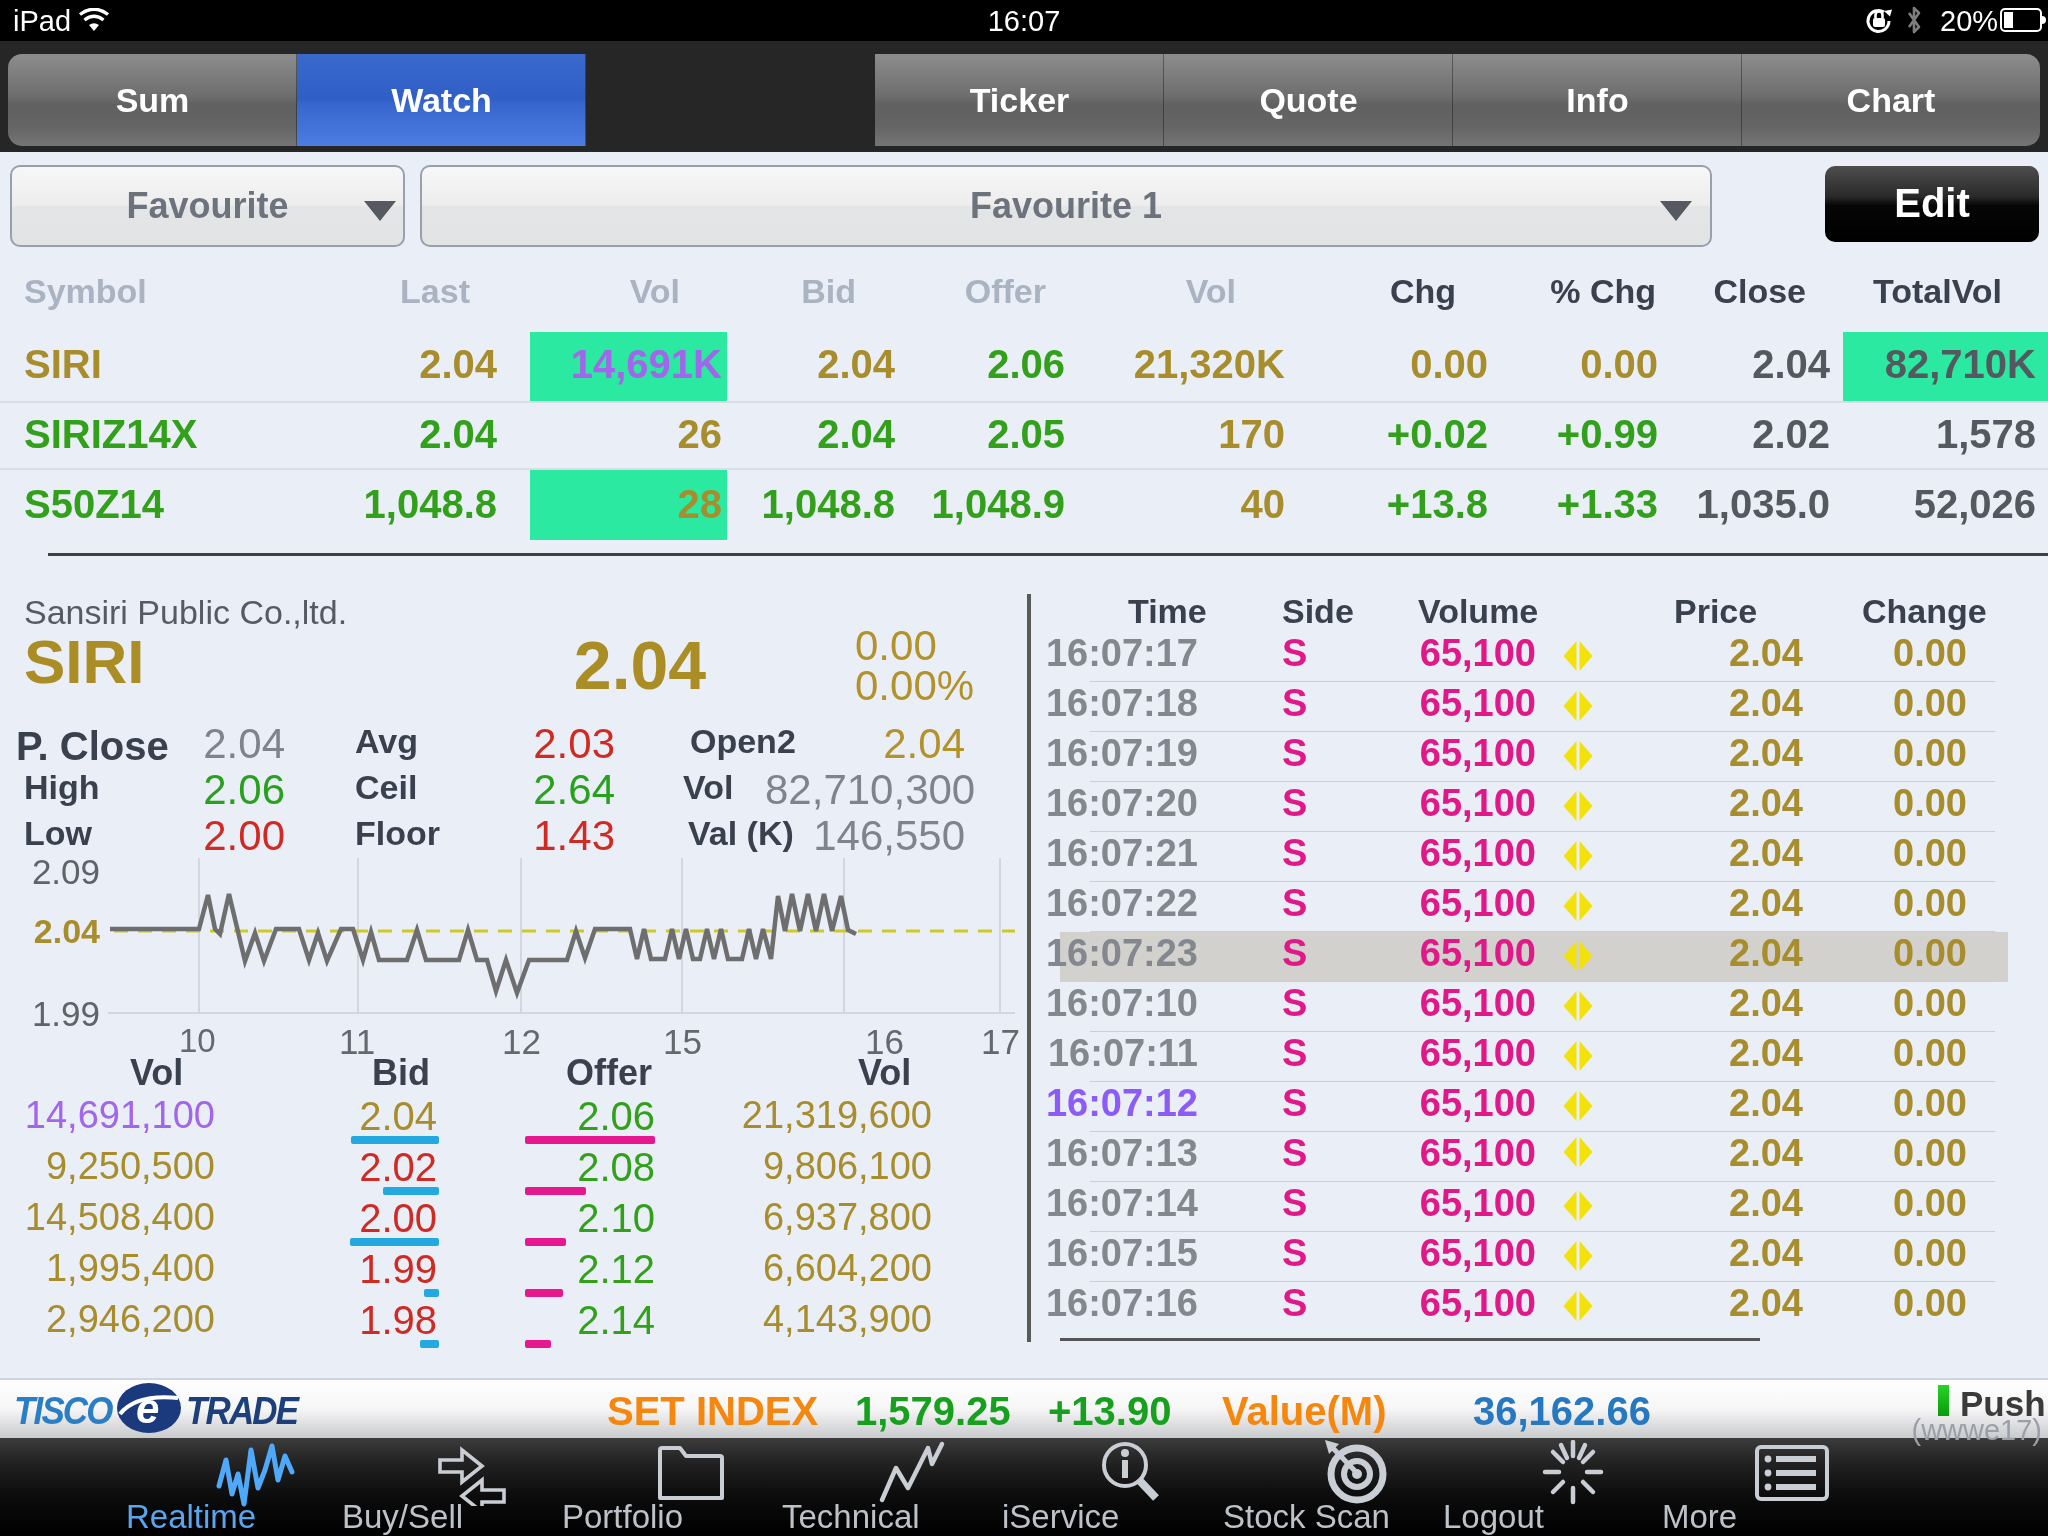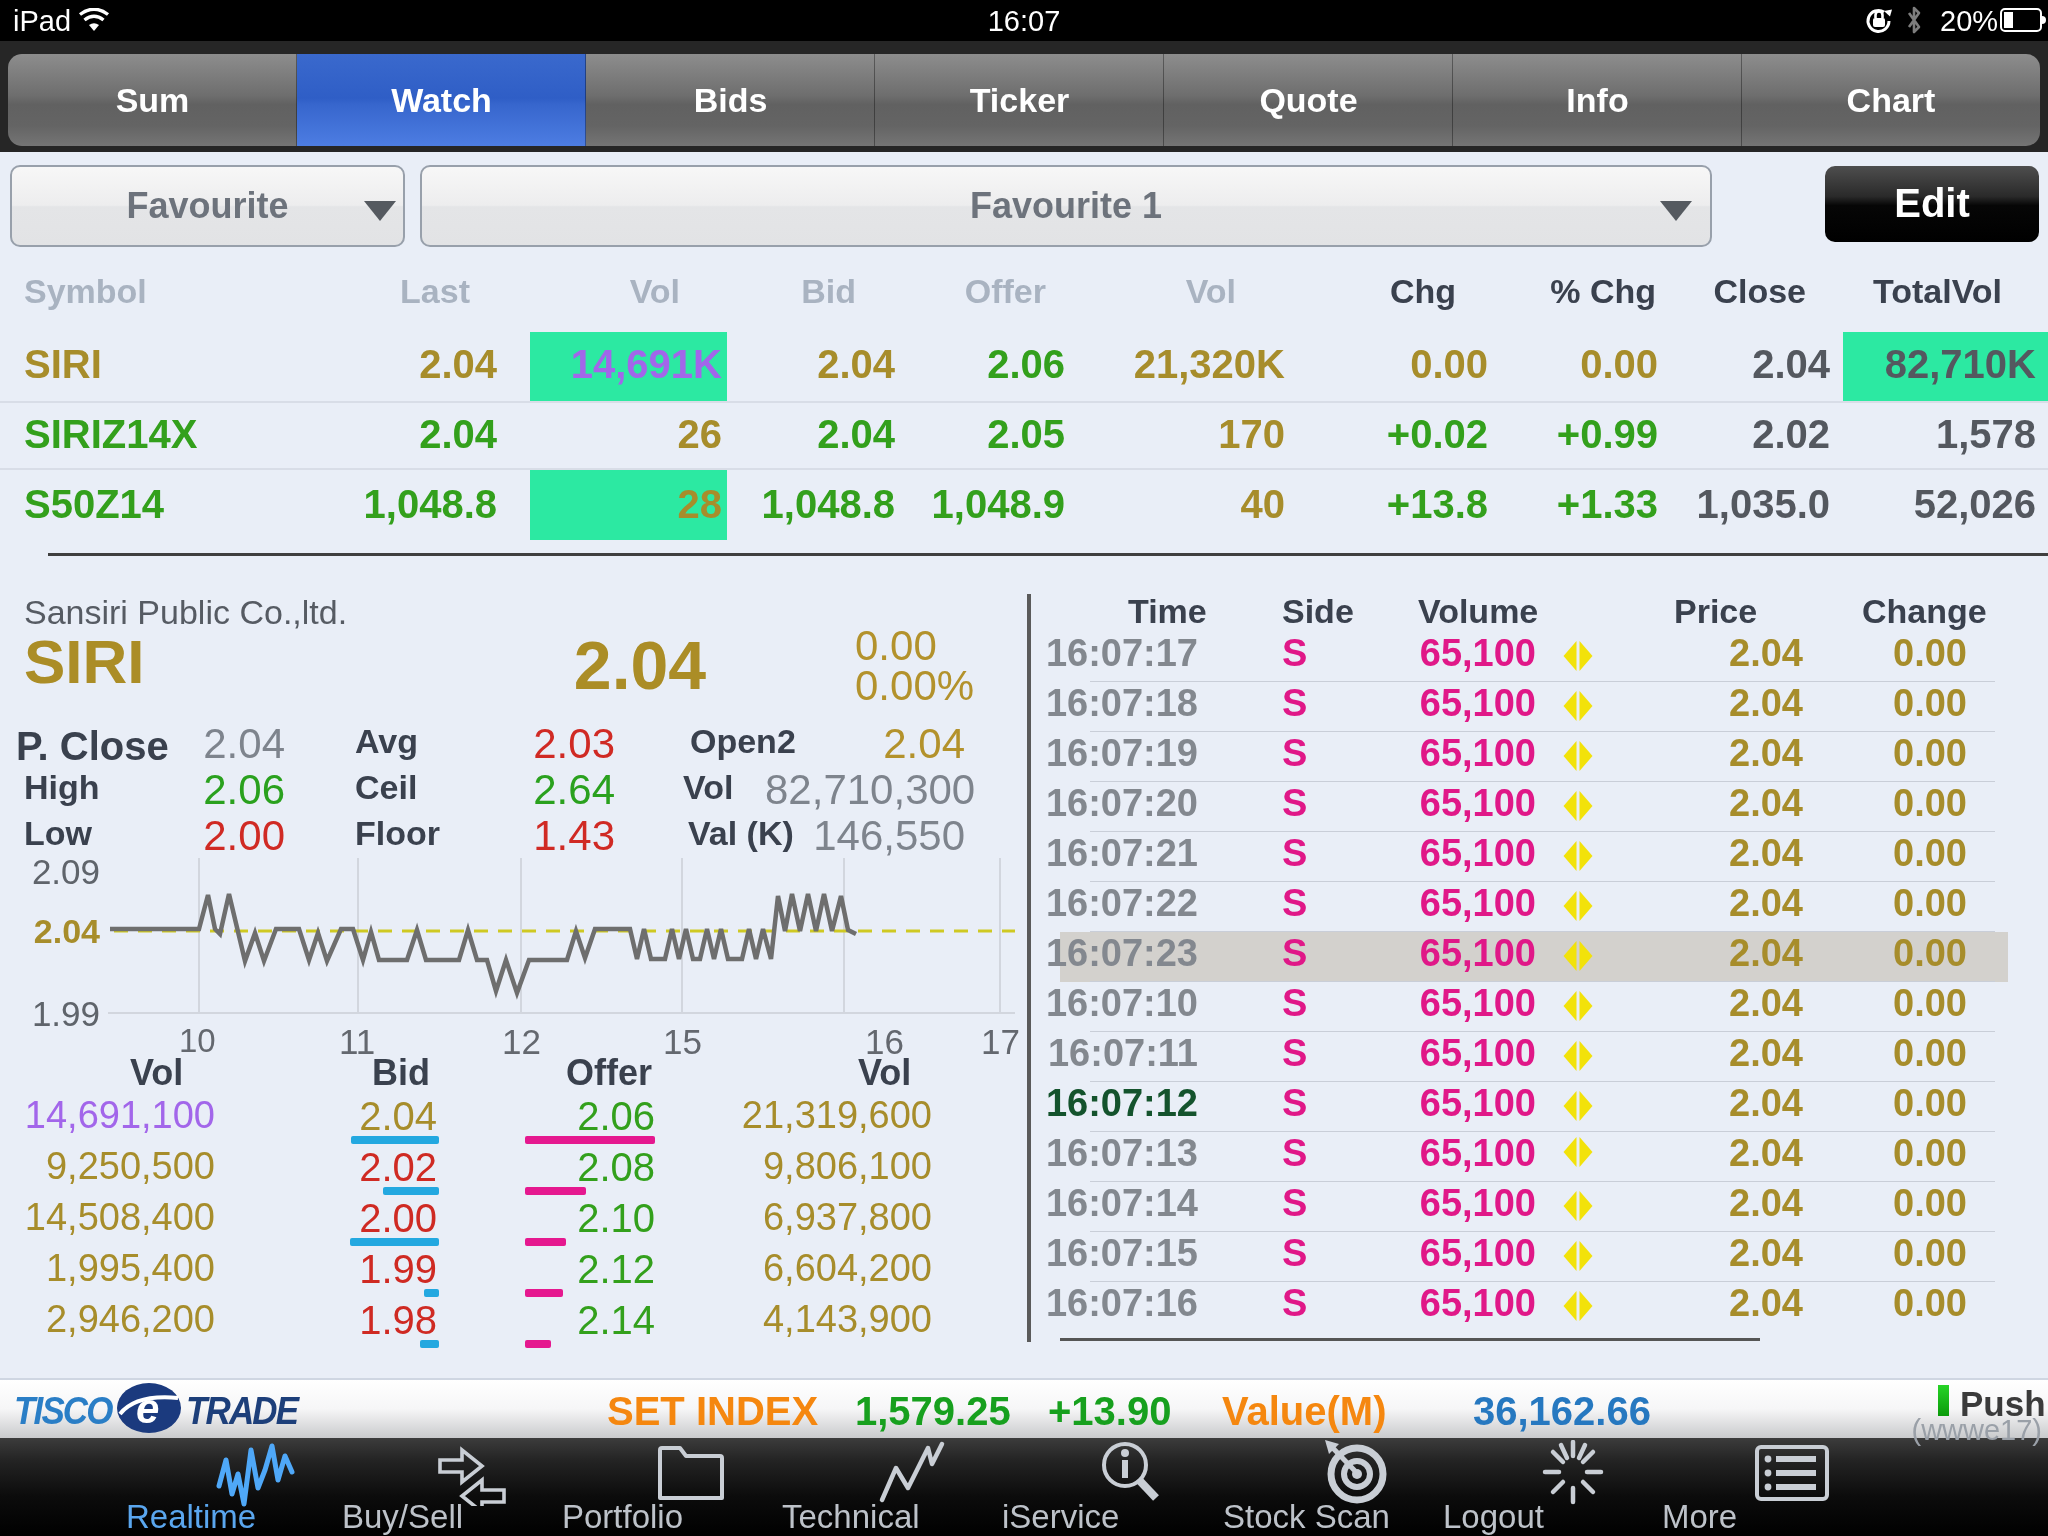--- a/index.html
+++ b/index.html
@@ -81,21 +81,20 @@
  <svg class="abs" style="left:2000px;top:8px;" width="46" height="24" viewBox="0 0 46 24">
   <rect x="1" y="1" width="40" height="22" rx="4" stroke="#fff" stroke-width="2" fill="none"></rect>
   <rect x="4" y="4" width="9" height="16" fill="#fff"></rect>
   <path d="M42 8 v8 a4 4 0 0 0 0 -8" fill="#fff"></path>
  </svg>
 </div>
 
 <div class="abs" id="tabs">
  <div class="tab first" style="left:8px;">Sum</div>
  <div class="tab act" style="left:297px;">Watch</div>
- <div class="tab" style="left:586px;">Bids</div>
  <div class="tab" style="left:875px;">Ticker</div>
  <div class="tab" style="left:1164px;">Quote</div>
  <div class="tab" style="left:1453px;">Info</div>
  <div class="tab last" style="left:1742px;width:298px;">Chart</div>
 </div>
 
 <div class="dd" style="left:10px;width:391px;">Favourite<div class="arr" style="left:352px;"></div></div>
 <div class="dd" style="left:420px;width:1288px;">Favourite 1<div class="arr" style="left:1238px;"></div></div>
 <div class="abs" id="edit">Edit</div>
 
@@ -333,21 +332,21 @@
 <div class="abs ts r" style="left:998px;top:1032px;width:200px;color:#83888f;">16:07:11</div>
 <div class="abs ts" style="left:1282px;top:1032px;color:#e01888;">S</div>
 <div class="abs ts r" style="left:1336px;top:1032px;width:200px;color:#e01888;">65,100</div>
 <svg class="abs" style="left:1563px;top:1040px;" width="30" height="32" viewBox="0 0 30 32">
     <path d="M13.5 1 L13.5 31 L0.5 16 Z" fill="#f2e20a"></path>
     <path d="M16.5 1 L16.5 31 L29.5 16 Z" fill="#f2e20a"></path>
   </svg>
 <div class="abs ts r" style="left:1603px;top:1032px;width:200px;color:#a78d2b;">2.04</div>
 <div class="abs ts r" style="left:1767px;top:1032px;width:200px;color:#a78d2b;">0.00</div>
 <div class="tsep" style="top:1081px;"></div>
-<div class="abs ts r" style="left:998px;top:1082px;width:200px;color:#14532d;">16:07:12</div>
+<div class="abs ts r" style="left:998px;top:1082px;width:200px;color:#8b5cf6;">16:07:12</div>
 <div class="abs ts" style="left:1282px;top:1082px;color:#e01888;">S</div>
 <div class="abs ts r" style="left:1336px;top:1082px;width:200px;color:#e01888;">65,100</div>
 <svg class="abs" style="left:1563px;top:1090px;" width="30" height="32" viewBox="0 0 30 32">
     <path d="M13.5 1 L13.5 31 L0.5 16 Z" fill="#f2e20a"></path>
     <path d="M16.5 1 L16.5 31 L29.5 16 Z" fill="#f2e20a"></path>
   </svg>
 <div class="abs ts r" style="left:1603px;top:1082px;width:200px;color:#a78d2b;">2.04</div>
 <div class="abs ts r" style="left:1767px;top:1082px;width:200px;color:#a78d2b;">0.00</div>
 <div class="tsep" style="top:1131px;"></div>
 <div class="abs ts r" style="left:998px;top:1132px;width:200px;color:#83888f;">16:07:13</div>

